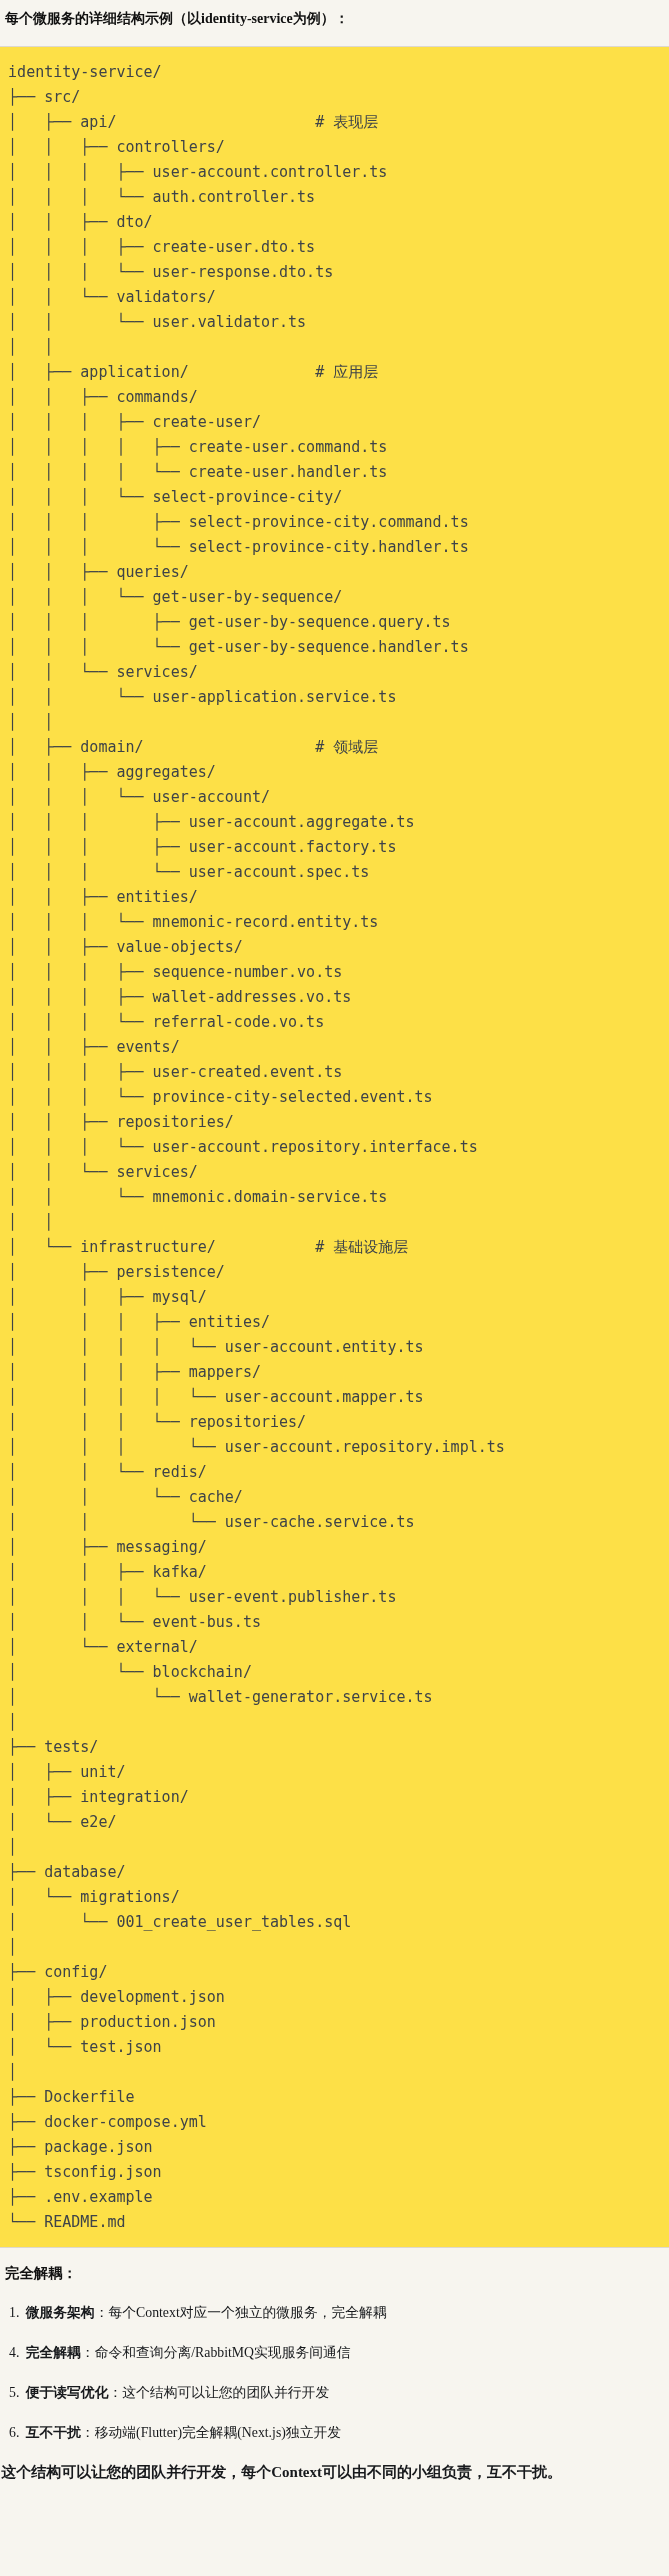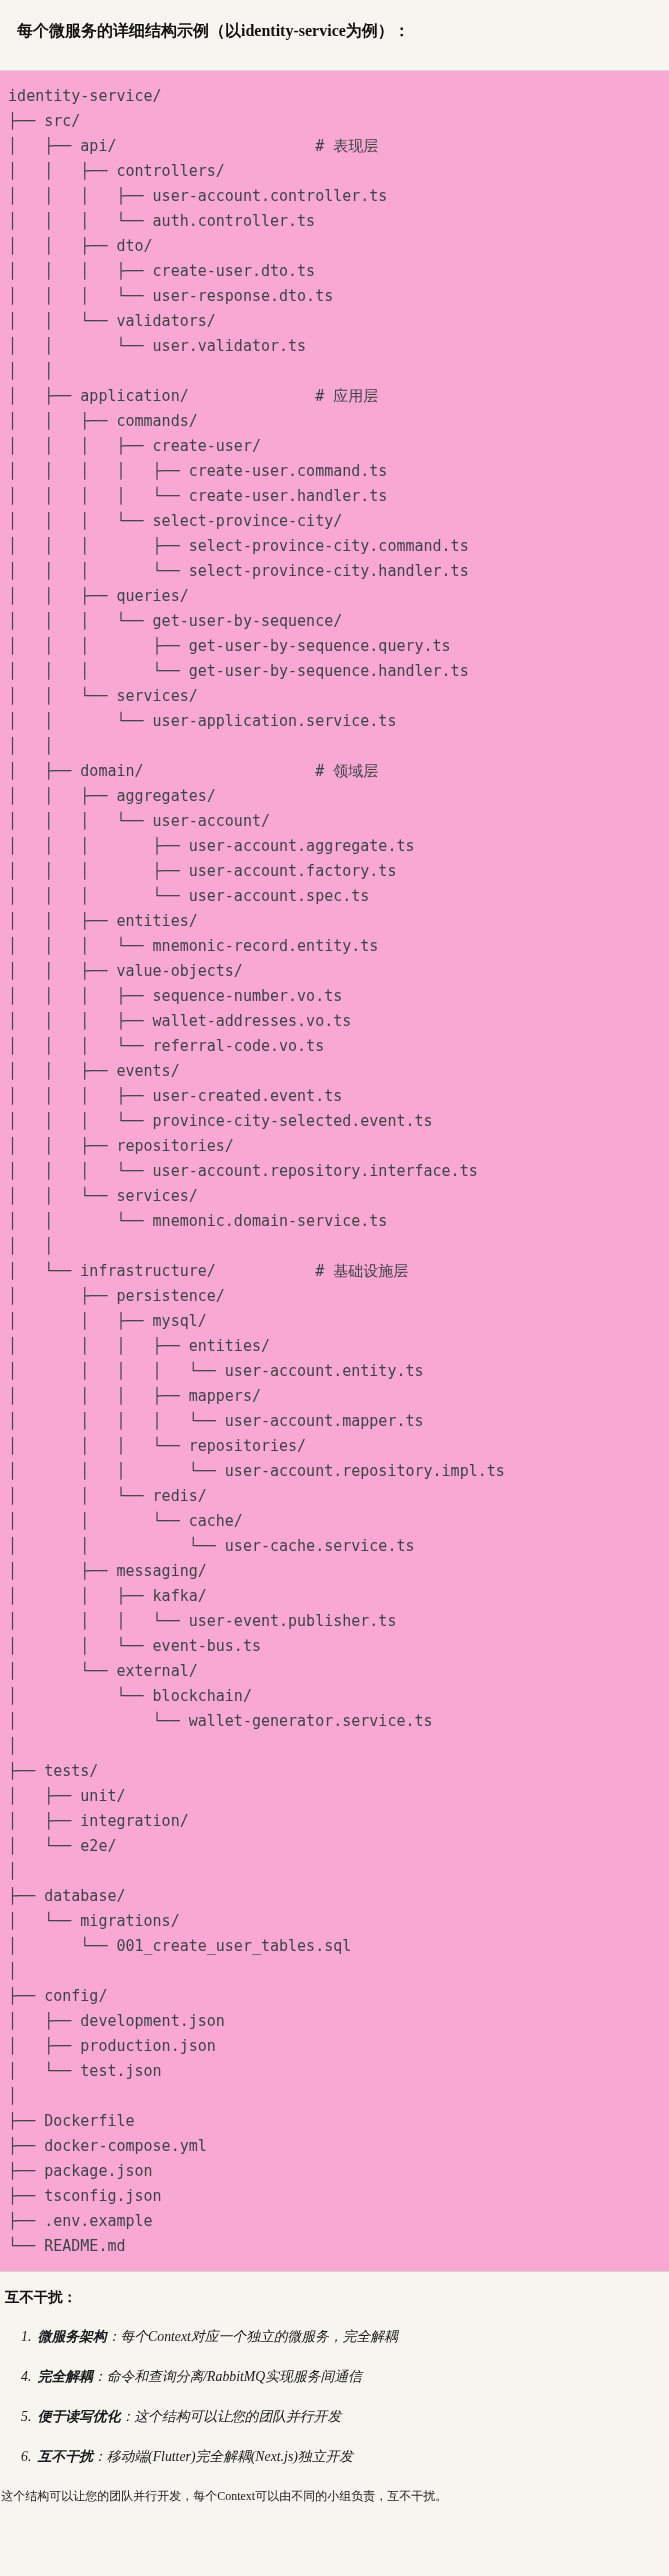--- a/index.html
+++ b/index.html
@@ -8,73 +8,73 @@
     background: #f7f5ef;
     width: 669px;
   }
   body {
     min-height: 2576px;
     box-sizing: border-box;
     color: #17191c;
     font-family: "Liberation Serif", serif;
   }
   .page-title {
-    margin: 12px;
+    margin: 0;
     padding: 7.5px 6.3px 17.5px 5px;
-    font-size: 16px;
+    font-size: 14px;
     line-height: 21px;
     font-weight: 700;
     color: #111111;
     font-family: "Liberation Serif", serif;
   }
   .tree-block {
     margin: 0;
     padding: 12.5px 0 12.5px 8.1px;
-    background: #f9a8d4;
+    background: #fde047;
     border-top: 0.6px solid #ddd8cf;
     border-bottom: 0.6px solid #ddd8cf;
     font-family: "DejaVu Sans Mono", monospace;
     font-size: 15px;
     line-height: 25px;
     color: #3e4348;
     white-space: pre;
     overflow: hidden;
   }
   .notes {
     padding: 15px 6.3px 6.3px 5px;
   }
   .notes-heading {
     margin: 0 0 20px 0;
     font-size: 14.4px;
     line-height: 20px;
     font-weight: 700;
     color: #111111;
   }
   .notes-list {
-    margin: 16px;
+    margin: 4px;
     padding: 0;
     list-style: none;
-    font-style: italic;
   }
   .note-item {
     margin: 0 0 21px 0;
     font-size: 13.8px;
     line-height: 19px;
   }
   .note-number {
     display: inline-block;
     margin-right: 6.3px;
   }
   .note-label {
     font-weight: 700;
   }
   .summary-paragraph {
     margin: 9px 0 0 -3.8px;
-    font-size: 12px;
+    font-size: 15px;
     line-height: 19px;
+    font-weight: bold;
   }
 </style>
 </head>
 <body>
 
 <h1 class="page-title">每个微服务的详细结构示例（以identity-service为例）：</h1>
 
 <pre class="tree-block">identity-service/
 ├── src/
 │   ├── api/                      # 表现层
@@ -157,21 +157,21 @@
 │   └── test.json
 │
 ├── Dockerfile
 ├── docker-compose.yml
 ├── package.json
 ├── tsconfig.json
 ├── .env.example
 └── README.md</pre>
 
 <section class="notes">
-  <h2 class="notes-heading">互不干扰：</h2>
+  <h2 class="notes-heading">完全解耦：</h2>
 
   <ol class="notes-list">
     <li class="note-item">
       <span class="note-number">1.</span><span class="note-label">微服务架构</span><span class="note-text">：每个Context对应一个独立的微服务，完全解耦</span>
     </li>
     <li class="note-item">
       <span class="note-number">4.</span><span class="note-label">完全解耦</span><span class="note-text">：命令和查询分离/RabbitMQ实现服务间通信</span>
     </li>
     <li class="note-item">
       <span class="note-number">5.</span><span class="note-label">便于读写优化</span><span class="note-text">：这个结构可以让您的团队并行开发</span>

